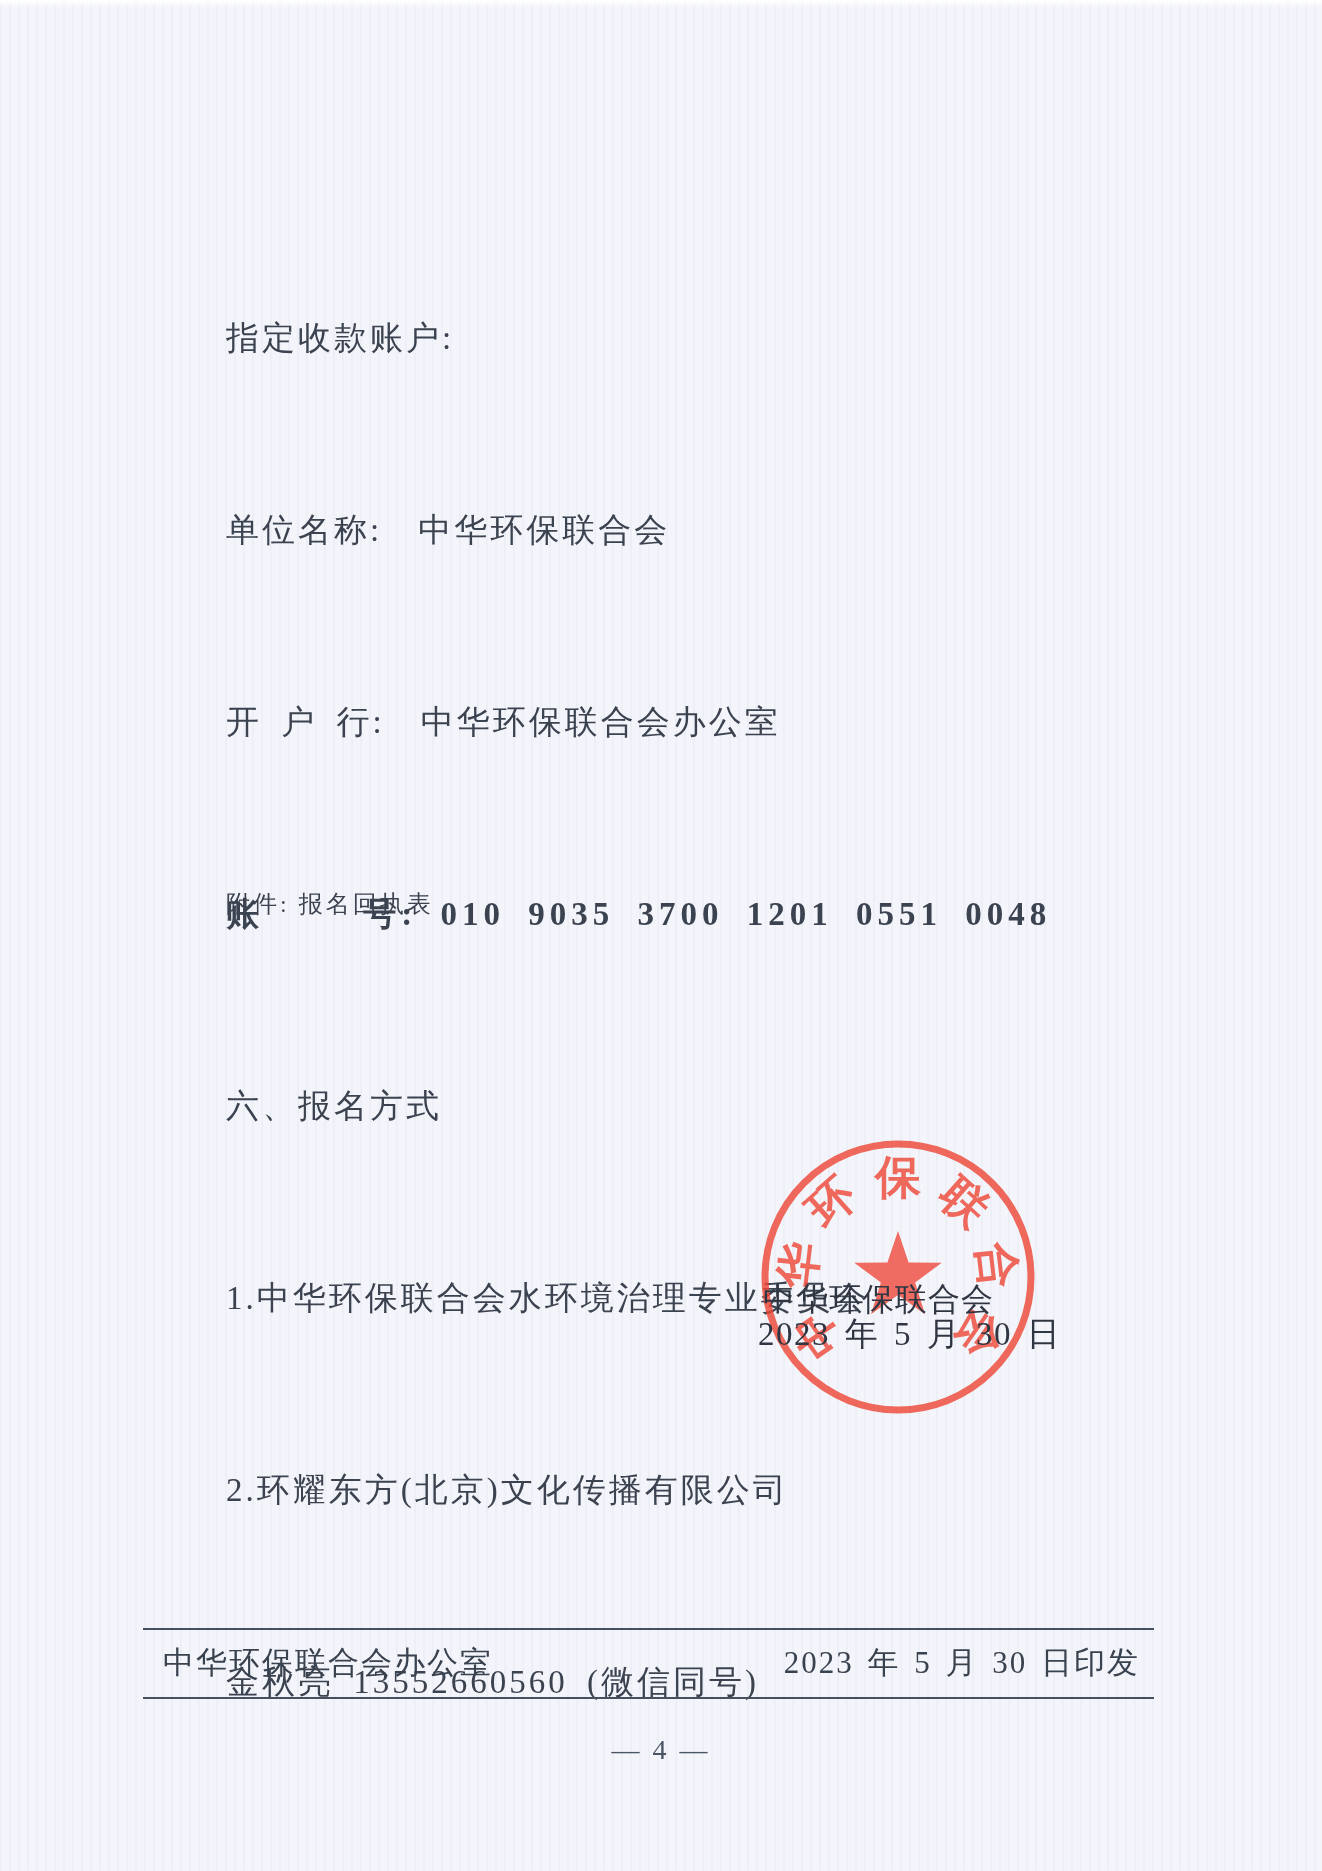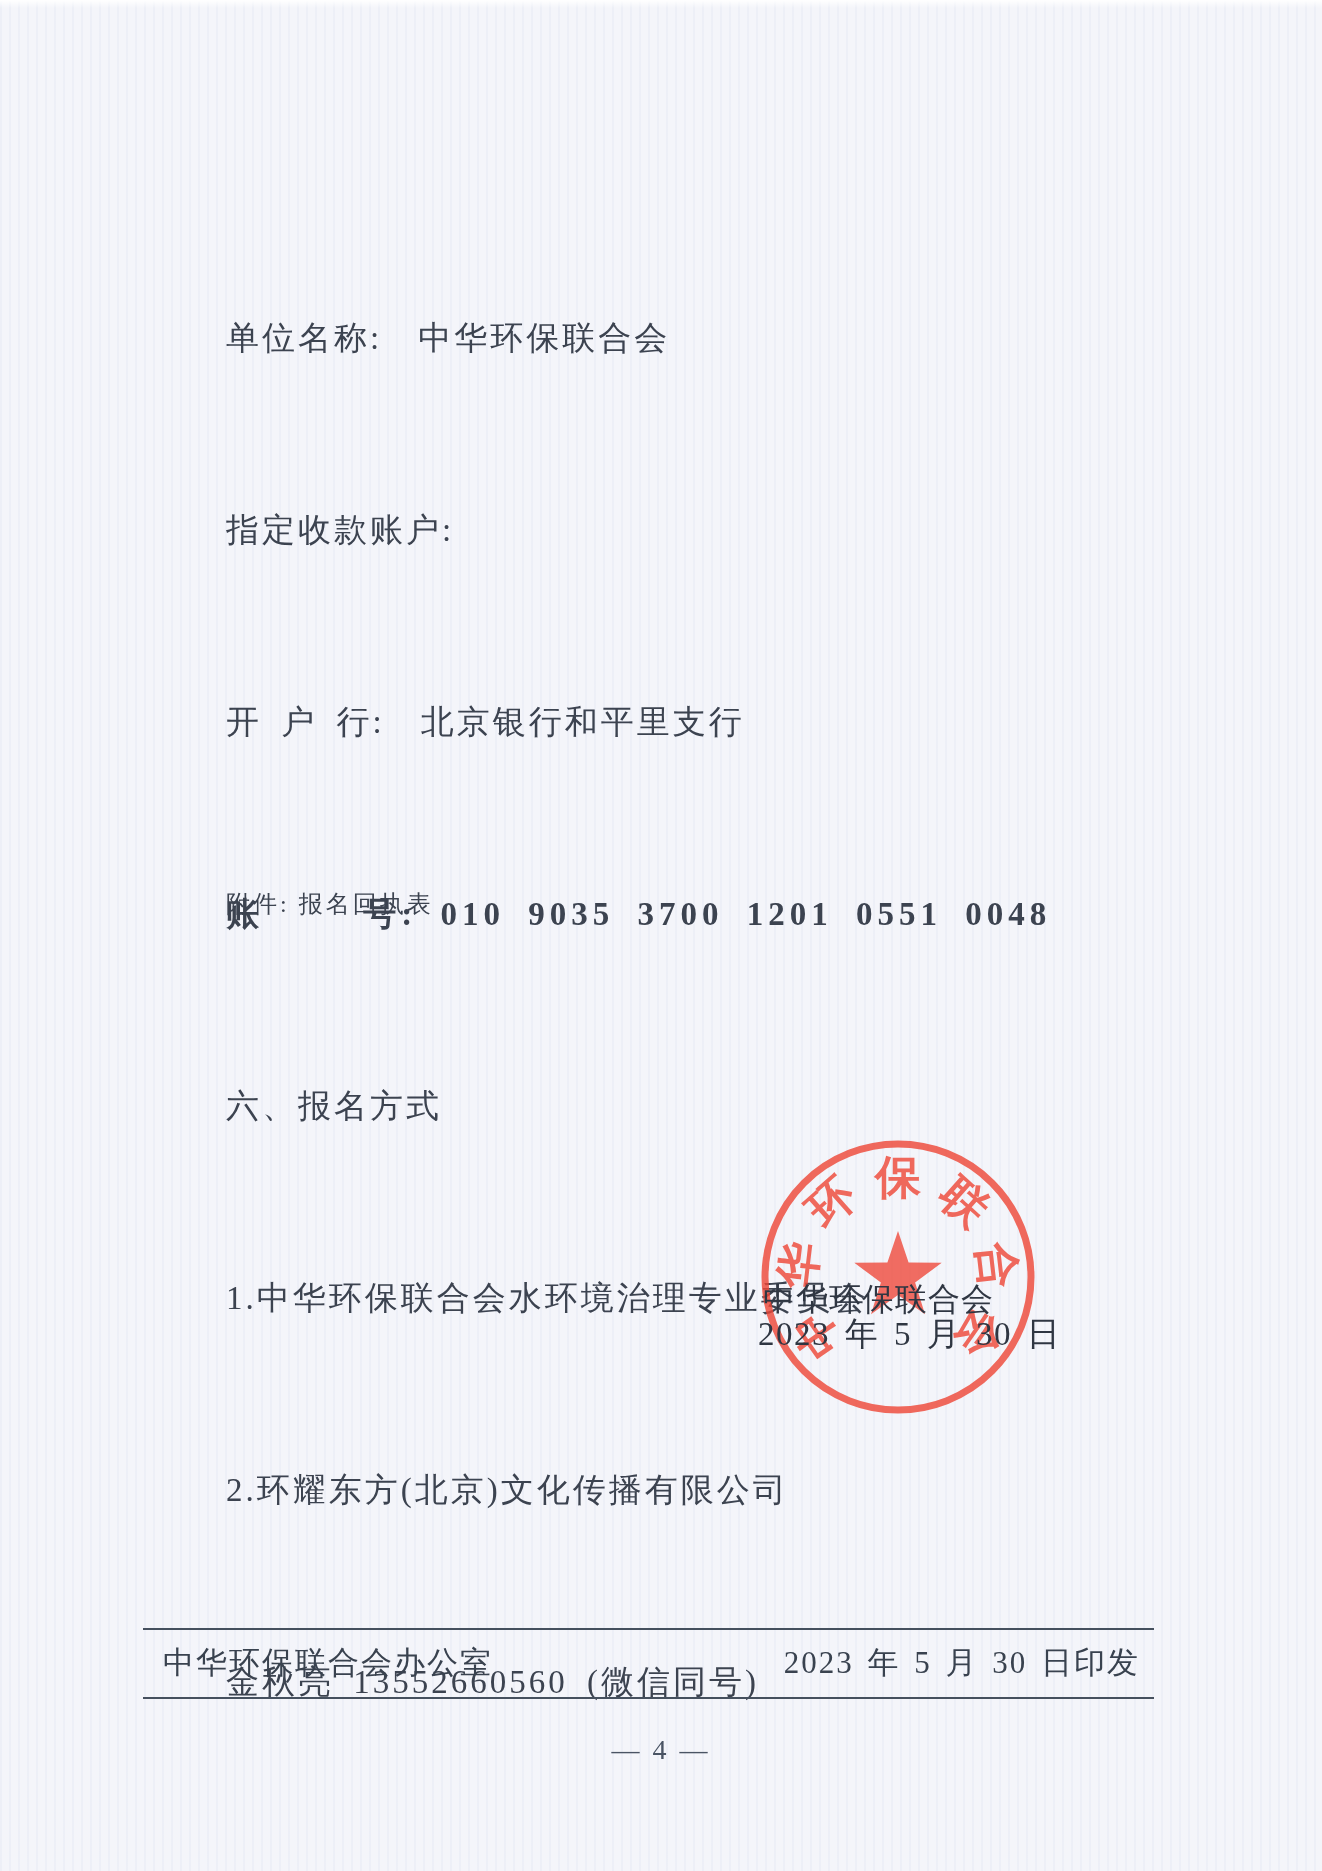--- a/index.html
+++ b/index.html
@@ -63,23 +63,23 @@
     position:absolute;left:0;top:1734px;width:100%;
     text-align:center;font-size:28px;letter-spacing:3px;color:#4a5464;white-space:pre;
   }
 </style>
 </head>
 <body>
 
 <div class="paper">
 
   <main class="body-text">
+    <div class="line">指定收款账户:</div>
     <div class="line">单位名称:　中华环保联合会</div>
-    <div class="line">指定收款账户:</div>
-    <div class="line">开 户 行:　北京银行和平里支行</div>
+    <div class="line">开 户 行:　中华环保联合会办公室</div>
     <div class="line">账　　 号: 010 9035 3700 1201 0551 0048</div>
     <div class="line">六、报名方式</div>
     <div class="line">1.中华环保联合会水环境治理专业委员会</div>
     <div class="line">2.环耀东方(北京)文化传播有限公司</div>
     <div class="line">金秋亮 13552660560 (微信同号)</div>
     
   </main>
 
   <div class="attachment">附件: 报名回执表</div>
 

